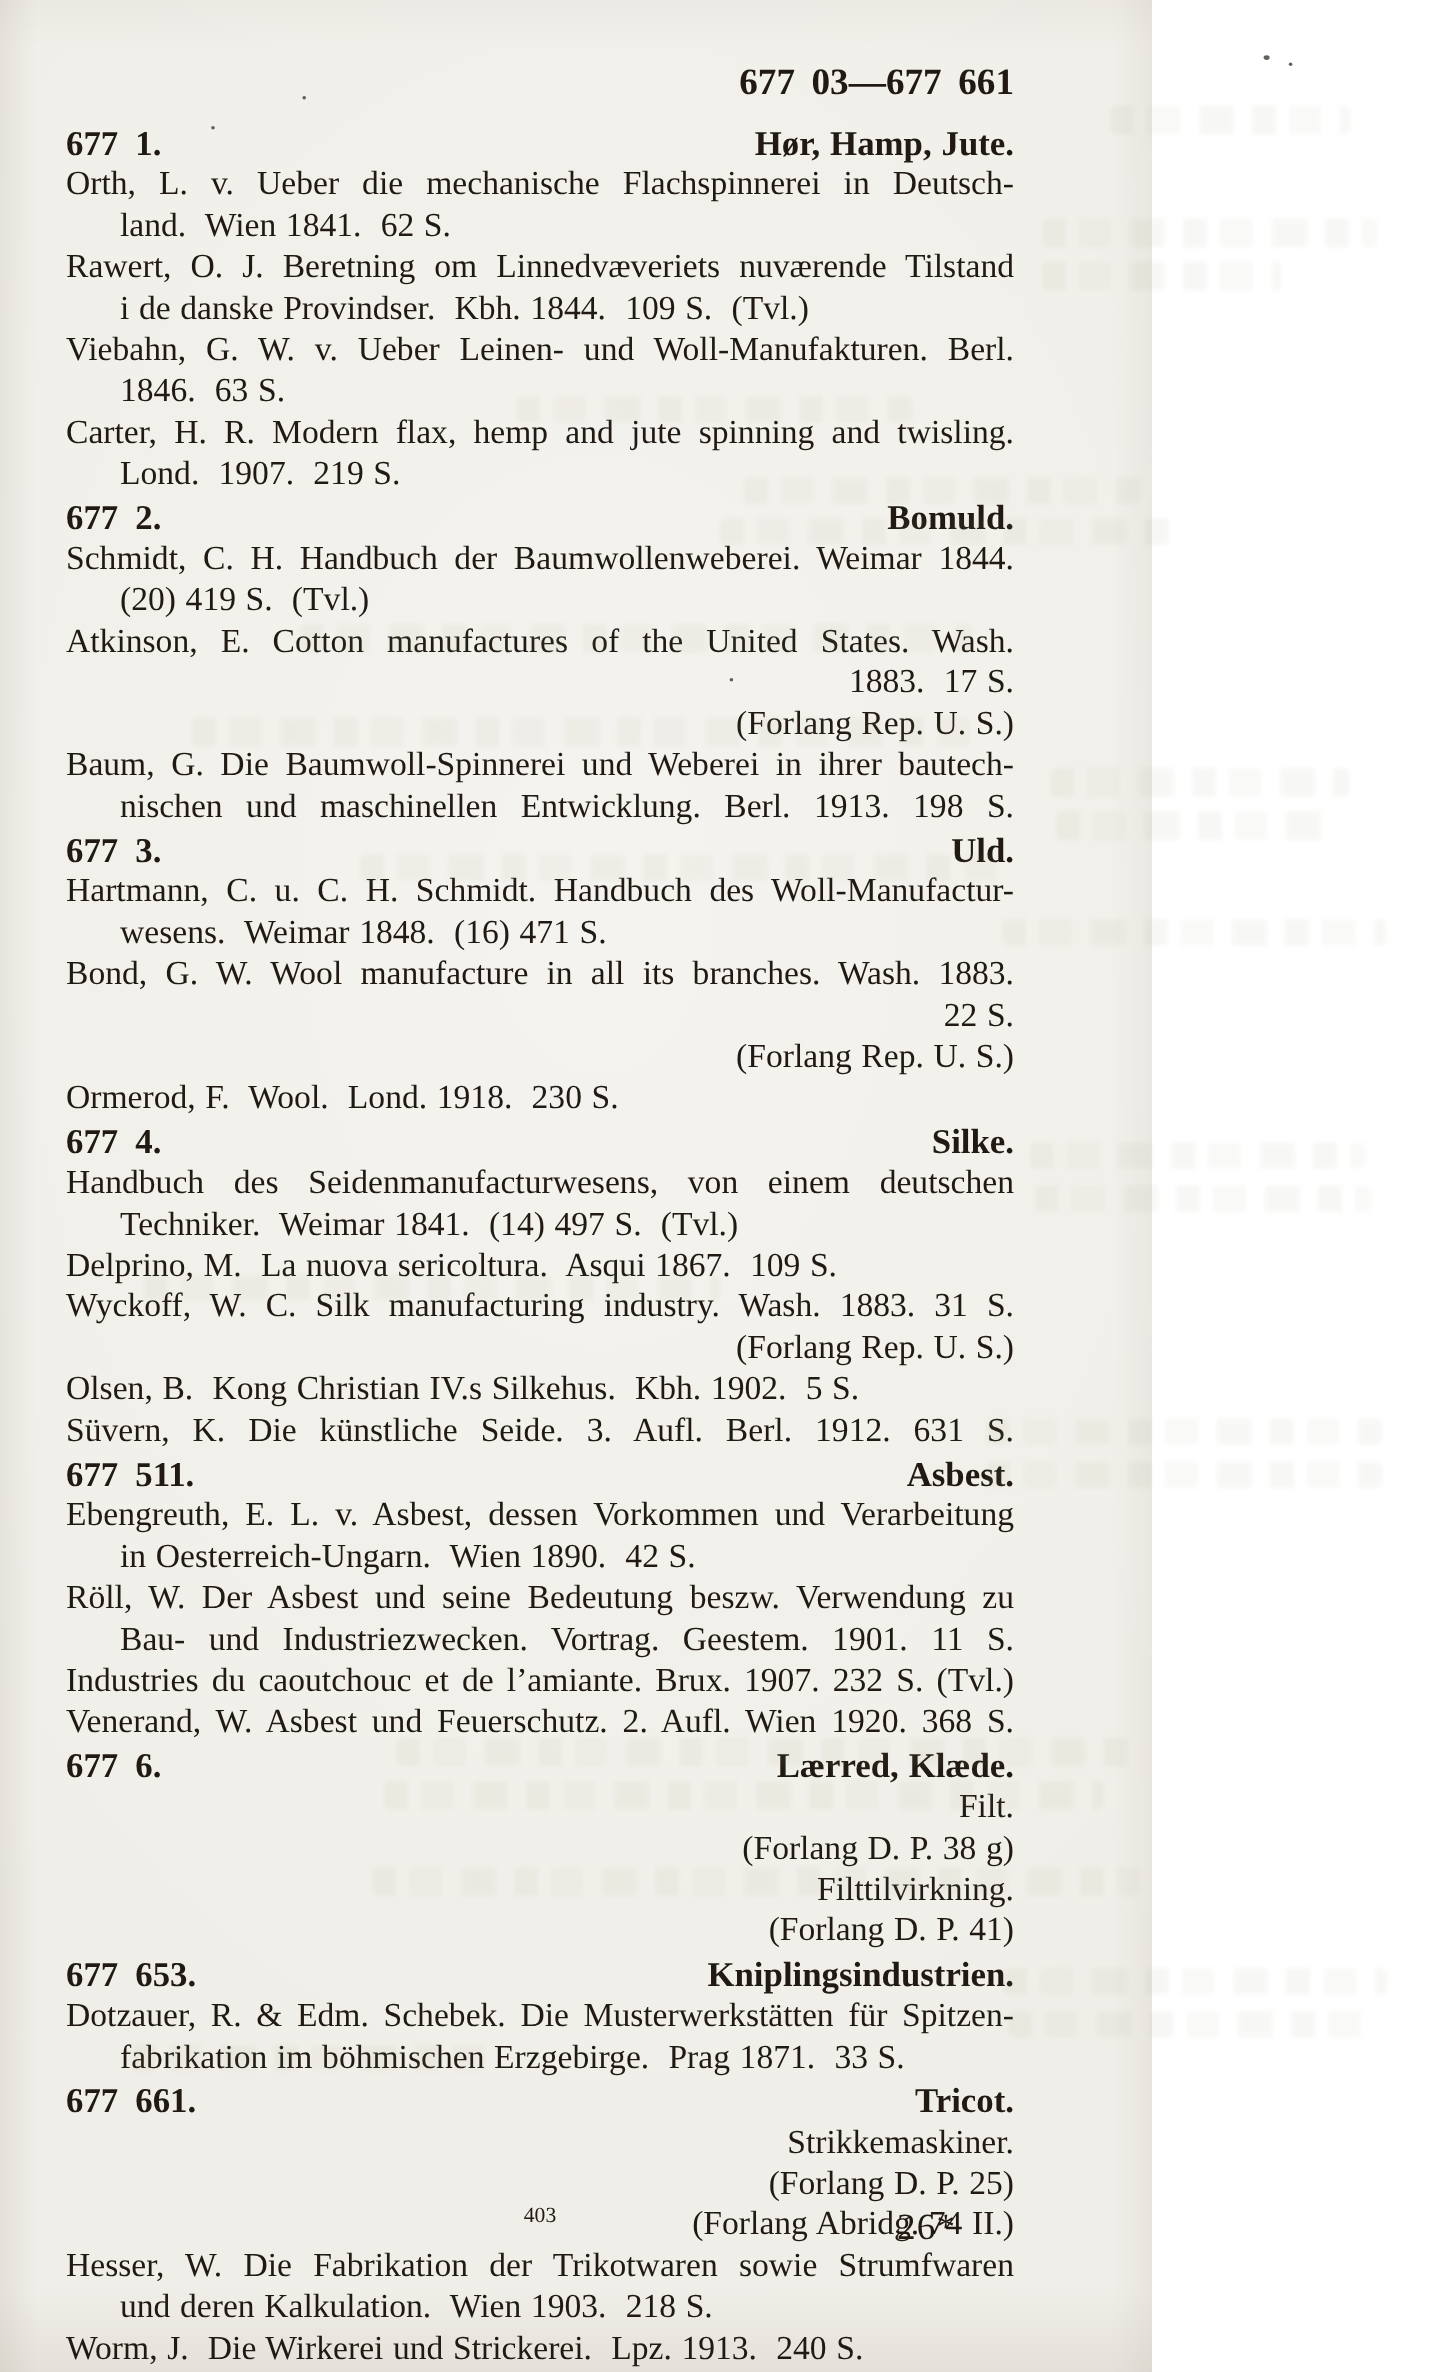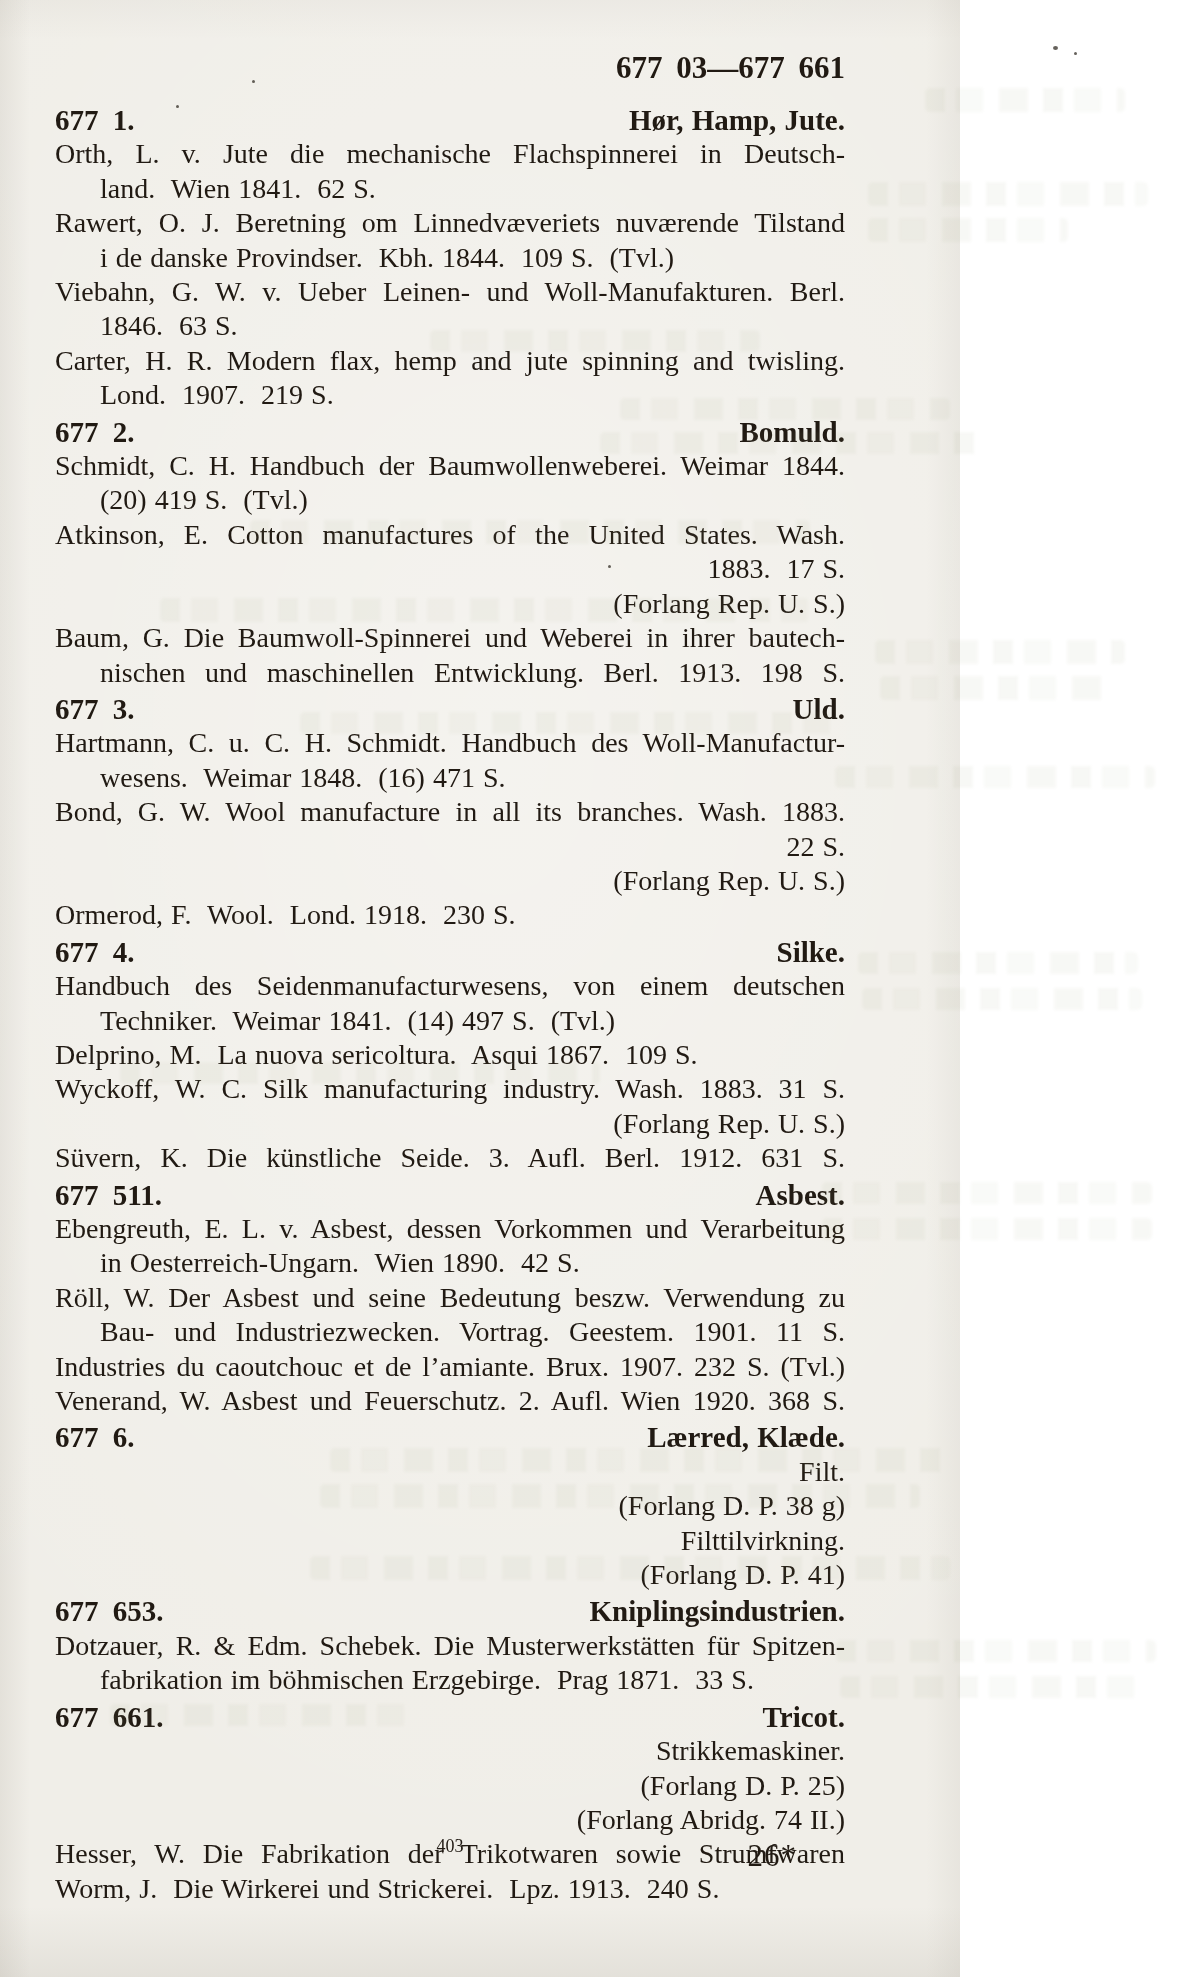--- a/index.html
+++ b/index.html
@@ -98,21 +98,21 @@
 </style>
 </head>
 <body>
 
 <div class="page">
 
   <div class="column">
     <div class="range-header">677 03—677 661</div>
     <div class="lines">
         <div class="line sec"><span class="sec-code">677 1.</span><span class="sec-heading">Hør, Hamp, Jute.</span></div>
-        <div class="line justify"><span class="b">Orth, L. v.</span><span> Jute die mechanische Flachspinnerei in Deutsch-</span></div>
+        <div class="line justify"><span class="b">Orth, L. v.</span><span> Ueber die mechanische Flachspinnerei in Deutsch-</span></div>
         <div class="line indent"><span>land.  Wien 1841.  62 S.</span></div>
         <div class="line justify"><span class="b">Rawert, O. J.</span><span> Beretning om Linnedvæveriets nuværende Tilstand</span></div>
         <div class="line indent"><span>i de danske Provindser.  Kbh. 1844.  109 S.  (Tvl.)</span></div>
         <div class="line justify"><span class="b">Viebahn, G. W. v.</span><span> Ueber Leinen- und Woll-Manufakturen. Berl.</span></div>
         <div class="line indent"><span>1846.  63 S.</span></div>
         <div class="line justify"><span class="b">Carter, H. R.</span><span> Modern flax, hemp and jute spinning and twisling.</span></div>
         <div class="line indent"><span>Lond.  1907.  219 S.</span></div>
         <div class="line sec"><span class="sec-code">677 2.</span><span class="sec-heading">Bomuld.</span></div>
         <div class="line justify"><span class="b">Schmidt, C. H.</span><span> Handbuch der Baumwollenweberei. Weimar 1844.</span></div>
         <div class="line indent"><span>(20) 419 S.  (Tvl.)</span></div>
@@ -125,38 +125,40 @@
         <div class="line indent"><span>wesens.  Weimar 1848.  (16) 471 S.</span></div>
         <div class="line justify"><span class="b">Bond, G. W.</span><span> Wool manufacture in all its branches. Wash. 1883.</span></div>
         <div class="line indent has-right"><span><span>22 S.</span></span><span>(Forlang Rep. U. S.)</span></div>
         <div class="line"><span class="b">Ormerod, F.</span><span>  Wool.  Lond. 1918.  230 S.</span></div>
         <div class="line sec"><span class="sec-code">677 4.</span><span class="sec-heading">Silke.</span></div>
         <div class="line justify"><span>Handbuch des Seidenmanufacturwesens, von einem deutschen</span></div>
         <div class="line indent"><span>Techniker.  Weimar 1841.  (14) 497 S.  (Tvl.)</span></div>
         <div class="line"><span class="b">Delprino, M.</span><span>  La nuova sericoltura.  Asqui 1867.  109 S.</span></div>
         <div class="line justify"><span class="b">Wyckoff, W. C.</span><span> Silk manufacturing industry. Wash. 1883. 31 S.</span></div>
         <div class="line indent has-right"><span><span></span></span><span>(Forlang Rep. U. S.)</span></div>
+        <div class="line"><span class="b">Olsen, B.</span><span>  Kong Christian IV.s Silkehus.  Kbh. 1902.  5 S.</span></div>
         <div class="line justify"><span class="b">Süvern, K.</span><span> Die künstliche Seide. 3. Aufl. Berl. 1912. 631 S.</span></div>
         <div class="line sec"><span class="sec-code">677 511.</span><span class="sec-heading">Asbest.</span></div>
         <div class="line justify"><span class="b">Ebengreuth, E. L. v.</span><span> Asbest, dessen Vorkommen und Verarbeitung</span></div>
         <div class="line indent"><span>in Oesterreich-Ungarn.  Wien 1890.  42 S.</span></div>
         <div class="line justify"><span class="b">Röll, W.</span><span> Der Asbest und seine Bedeutung beszw. Verwendung zu</span></div>
         <div class="line indent justify"><span>Bau- und Industriezwecken. Vortrag. Geestem. 1901. 11 S.</span></div>
         <div class="line justify"><span>Industries du caoutchouc et de l’amiante. Brux. 1907. 232 S. (Tvl.)</span></div>
         <div class="line justify"><span class="b">Venerand, W.</span><span> Asbest und Feuerschutz. 2. Aufl. Wien 1920. 368 S.</span></div>
         <div class="line sec"><span class="sec-code">677 6.</span><span class="sec-heading">Lærred, Klæde.</span></div>
         <div class="line has-right"><span><span>Filt.</span></span><span>(Forlang D. P. 38 g)</span></div>
         <div class="line has-right"><span><span>Filttilvirkning.</span></span><span>(Forlang D. P. 41)</span></div>
         <div class="line sec"><span class="sec-code">677 653.</span><span class="sec-heading">Kniplingsindustrien.</span></div>
         <div class="line justify"><span class="b">Dotzauer, R.</span><span> &amp; </span><span class="b">Edm. Schebek.</span><span> Die Musterwerkstätten für Spitzen-</span></div>
         <div class="line indent"><span>fabrikation im böhmischen Erzgebirge.  Prag 1871.  33 S.</span></div>
         <div class="line sec"><span class="sec-code">677 661.</span><span class="sec-heading">Tricot.</span></div>
         <div class="line has-right"><span><span>Strikkemaskiner.</span></span><span>(Forlang D. P. 25)</span></div>
         <div class="line has-right"><span>(Forlang Abridg. 74 II.)</span></div>
         <div class="line justify"><span class="b">Hesser, W.</span><span> Die Fabrikation der Trikotwaren sowie Strumfwaren</span></div>
+        <div class="line indent"><span>und deren Kalkulation.  Wien 1903.  218 S.</span></div>
         <div class="line"><span class="b">Worm, J.</span><span>  Die Wirkerei und Strickerei.  Lpz. 1913.  240 S.</span></div>
       </div>
   </div>
 
   <div class="footer">
     <div class="page-number">403</div>
     <div class="printer-signature">26*</div>
   </div>
 
 <div class="bleed" style="left: 925px; top: 88px; width: 200px; height: 24px;"></div>

